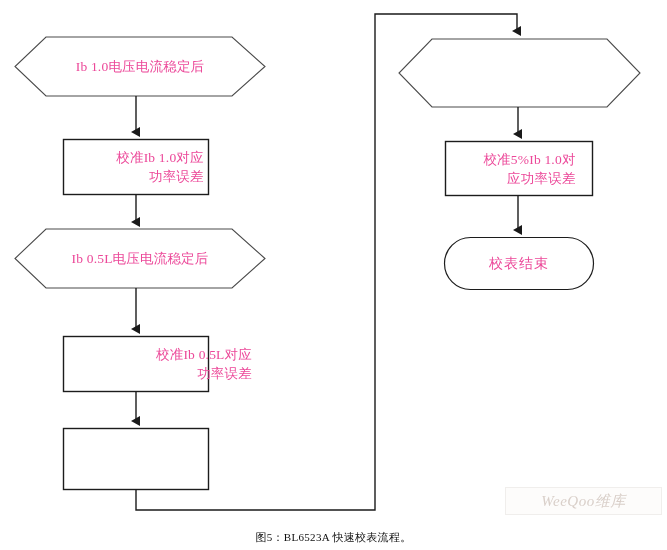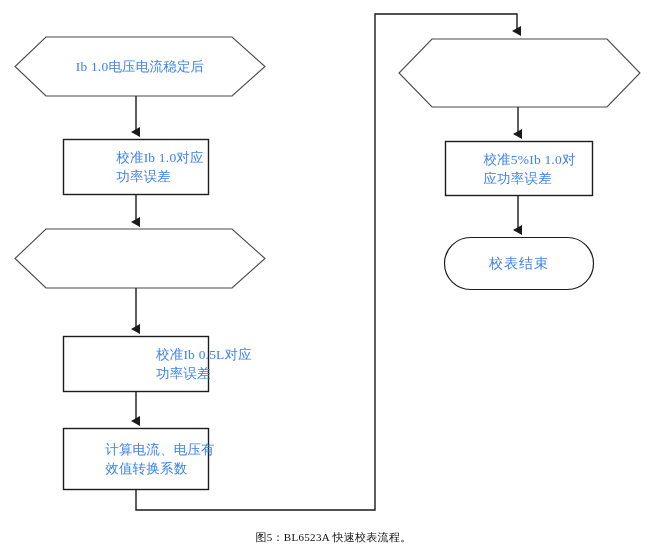--- a/index.html
+++ b/index.html
@@ -22,22 +22,22 @@
     left: 0;
     top: 0;
     width: 667px;
     height: 550px;
   }
   .node-label {
     position: absolute;
     display: flex;
     align-items: center;
     justify-content: center;
-    text-align: left;
-    color: #3b82f6;
+    text-align: right;
+    color: #ec4899;
     font-family: "Liberation Serif", serif;
     font-size: 13.5px;
     line-height: 19px;
     letter-spacing: 0.2px;
     white-space: pre-line;
     pointer-events: none;
   }
   .hex-label { font-size: 13.5px; }
   .box-label { font-size: 13.5px; padding-left: 24px; }
   .oval-label { font-size: 14px; letter-spacing: 1px; }
@@ -108,29 +108,29 @@
     <line x1="518" y1="107" x2="518" y2="134" stroke="#1a1a1a" stroke-width="1.4" marker-end="url(#arrow)"></line>
 
     <line x1="518" y1="195.5" x2="518" y2="230" stroke="#1a1a1a" stroke-width="1.4" marker-end="url(#arrow)"></line>
   </svg>
 
   <div class="node-label hex-label" style="left:15px; top:37px; width:250px; height:59px;">Ib 1.0电压电流稳定后</div>
 
   <div class="node-label box-label" style="left:63px; top:139px; width:146px; height:56px;">校准Ib 1.0对应
 功率误差</div>
 
+  <div class="node-label hex-label" style="left:15px; top:229px; width:250px; height:59px;">Ib 0.5L电压电流稳定后</div>
 
   <div class="node-label box-label" style="left:63px; top:336px; width:146px; height:56px;margin-left:44px;">校准Ib 0.5L对应
 功率误差</div>
 
-  <div class="node-label box-label" style="left:63px; top:428px; width:146px; height:62px;">计算电流、电压有
-效值转换系数</div>
 
 
   <div class="node-label box-label" style="left:445px; top:141px; width:121px; height:55px;">校准5%Ib 1.0对
 应功率误差</div>
 
   <div class="node-label oval-label" style="left:444px; top:237px; width:150px; height:53px;">校表结束</div>
 
+  <div class="watermark" style="left:505px; top:487px; width:155px; height:26px;">WeeQoo维库</div>
 
   <div class="caption" style="top:530px;">图5：BL6523A 快速校表流程。</div>
 
 </div>
 
 </body></html>

